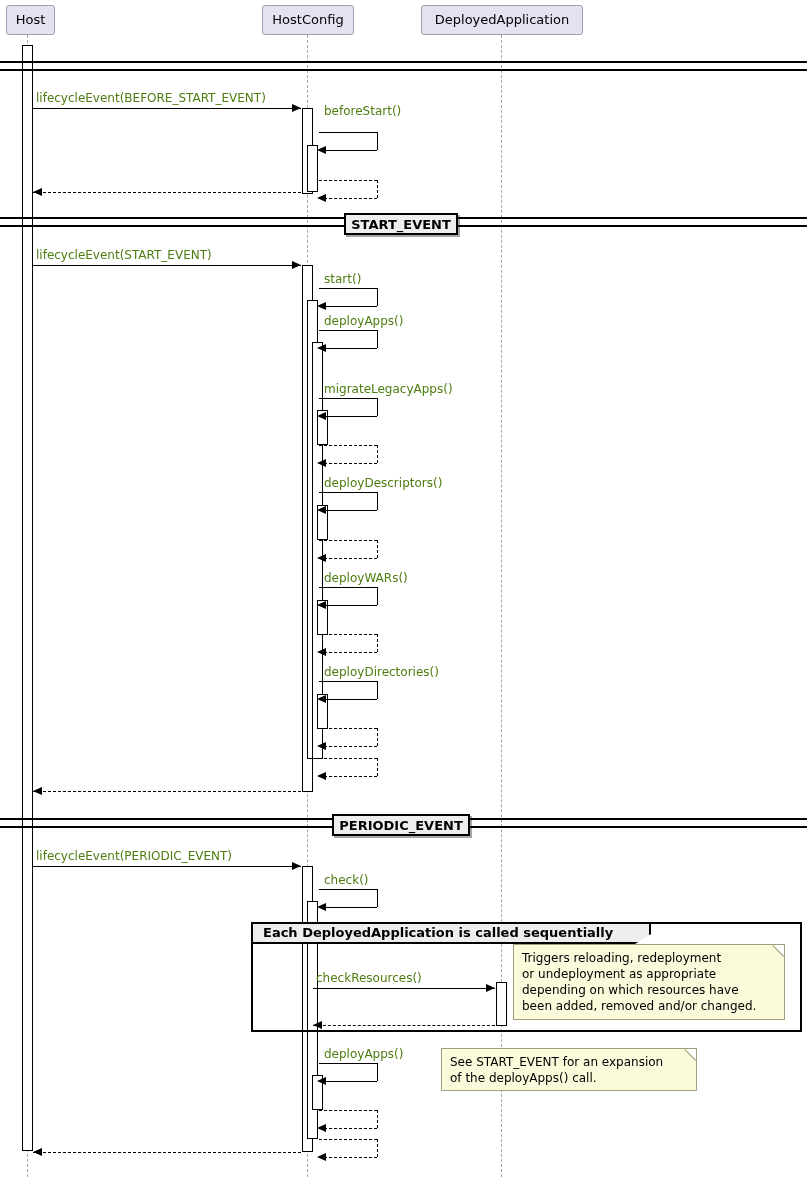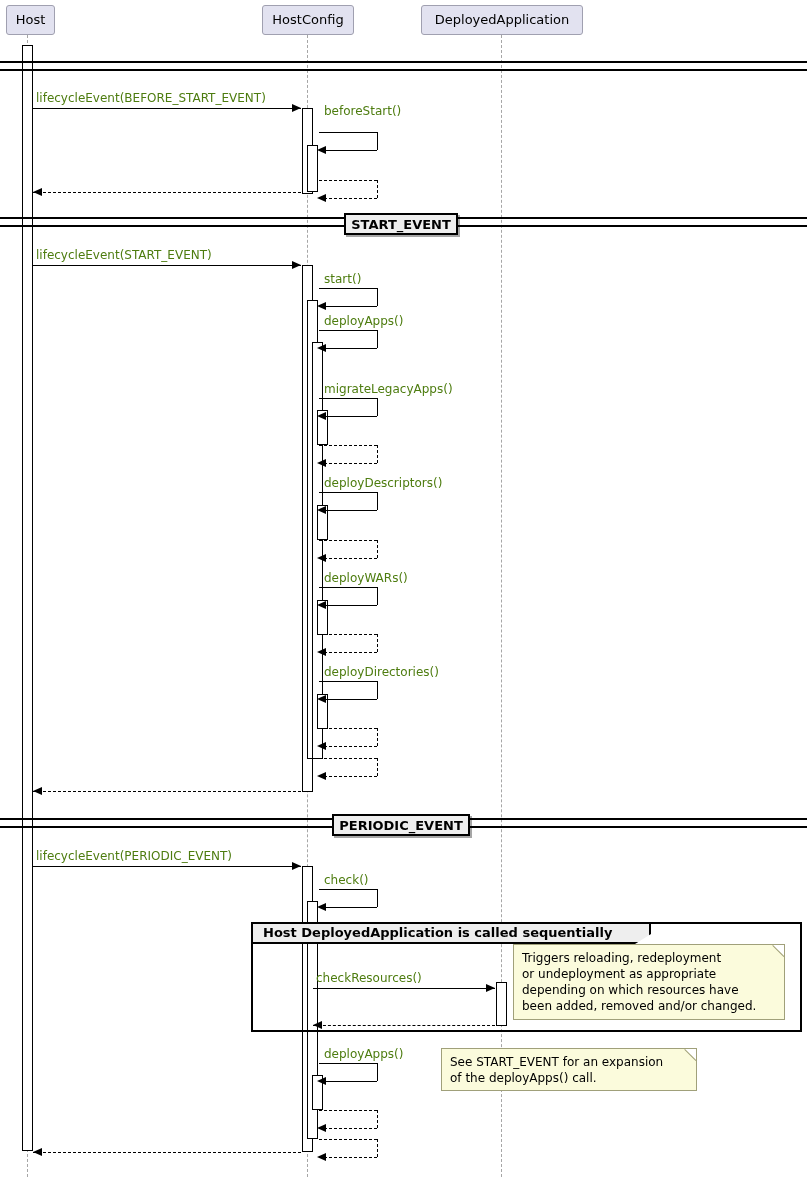--- a/index.html
+++ b/index.html
@@ -260,21 +260,21 @@
     <div class="arrow-vline dotted" style="left: 377px; top: 1110px; height: 18px; z-index: 20;"></div>
     <div class="arrow-line dotted" style="left: 319px; top: 1128px; width: 58px; z-index: 20;"></div>
     <div class="arrowhead-left" style="left: 317px; top: 1124px; z-index: 21;"></div>
     <div class="arrow-line dotted" style="left: 319px; top: 1139px; width: 58px; z-index: 20;"></div>
     <div class="arrow-vline dotted" style="left: 377px; top: 1139px; height: 18px; z-index: 20;"></div>
     <div class="arrow-line dotted" style="left: 319px; top: 1157px; width: 58px; z-index: 20;"></div>
     <div class="arrowhead-left" style="left: 317px; top: 1153px; z-index: 21;"></div>
     <div class="arrow-line dotted" style="left: 33px; top: 1152px; width: 268px; z-index: 20;"></div>
     <div class="arrowhead-left" style="left: 33px; top: 1148px; z-index: 21;"></div>
     <div class="frame" style="left: 251px; top: 922px; width: 551px; height: 110px; z-index: 30;"></div>
-    <div class="frame-tab" style="left: 251px; top: 922px; width: 400px; z-index: 31;">Host DeployedApplication is called sequentially</div>
+    <div class="frame-tab" style="left: 251px; top: 922px; width: 400px; z-index: 31;">Each DeployedApplication is called sequentially</div>
     <div class="divider-rule" style="top: 61px; z-index: 40;"></div>
     <div class="divider-rule" style="top: 69px; z-index: 40;"></div>
     <div class="divider-rule" style="top: 217px; z-index: 40;"></div>
     <div class="divider-rule" style="top: 225px; z-index: 40;"></div>
     <div class="divider-box" style="left: 344px; top: 213px; width: 114px; z-index: 41;">START_EVENT</div>
     <div class="divider-rule" style="top: 818px; z-index: 40;"></div>
     <div class="divider-rule" style="top: 826px; z-index: 40;"></div>
     <div class="divider-box" style="left: 332px; top: 814px; width: 138px; z-index: 41;">PERIODIC_EVENT</div>
     <div class="note" style="left: 513px; top: 944px; width: 272px; min-height: 76px; z-index: 50;">Triggers reloading, redeployment
 or undeployment as appropriate

